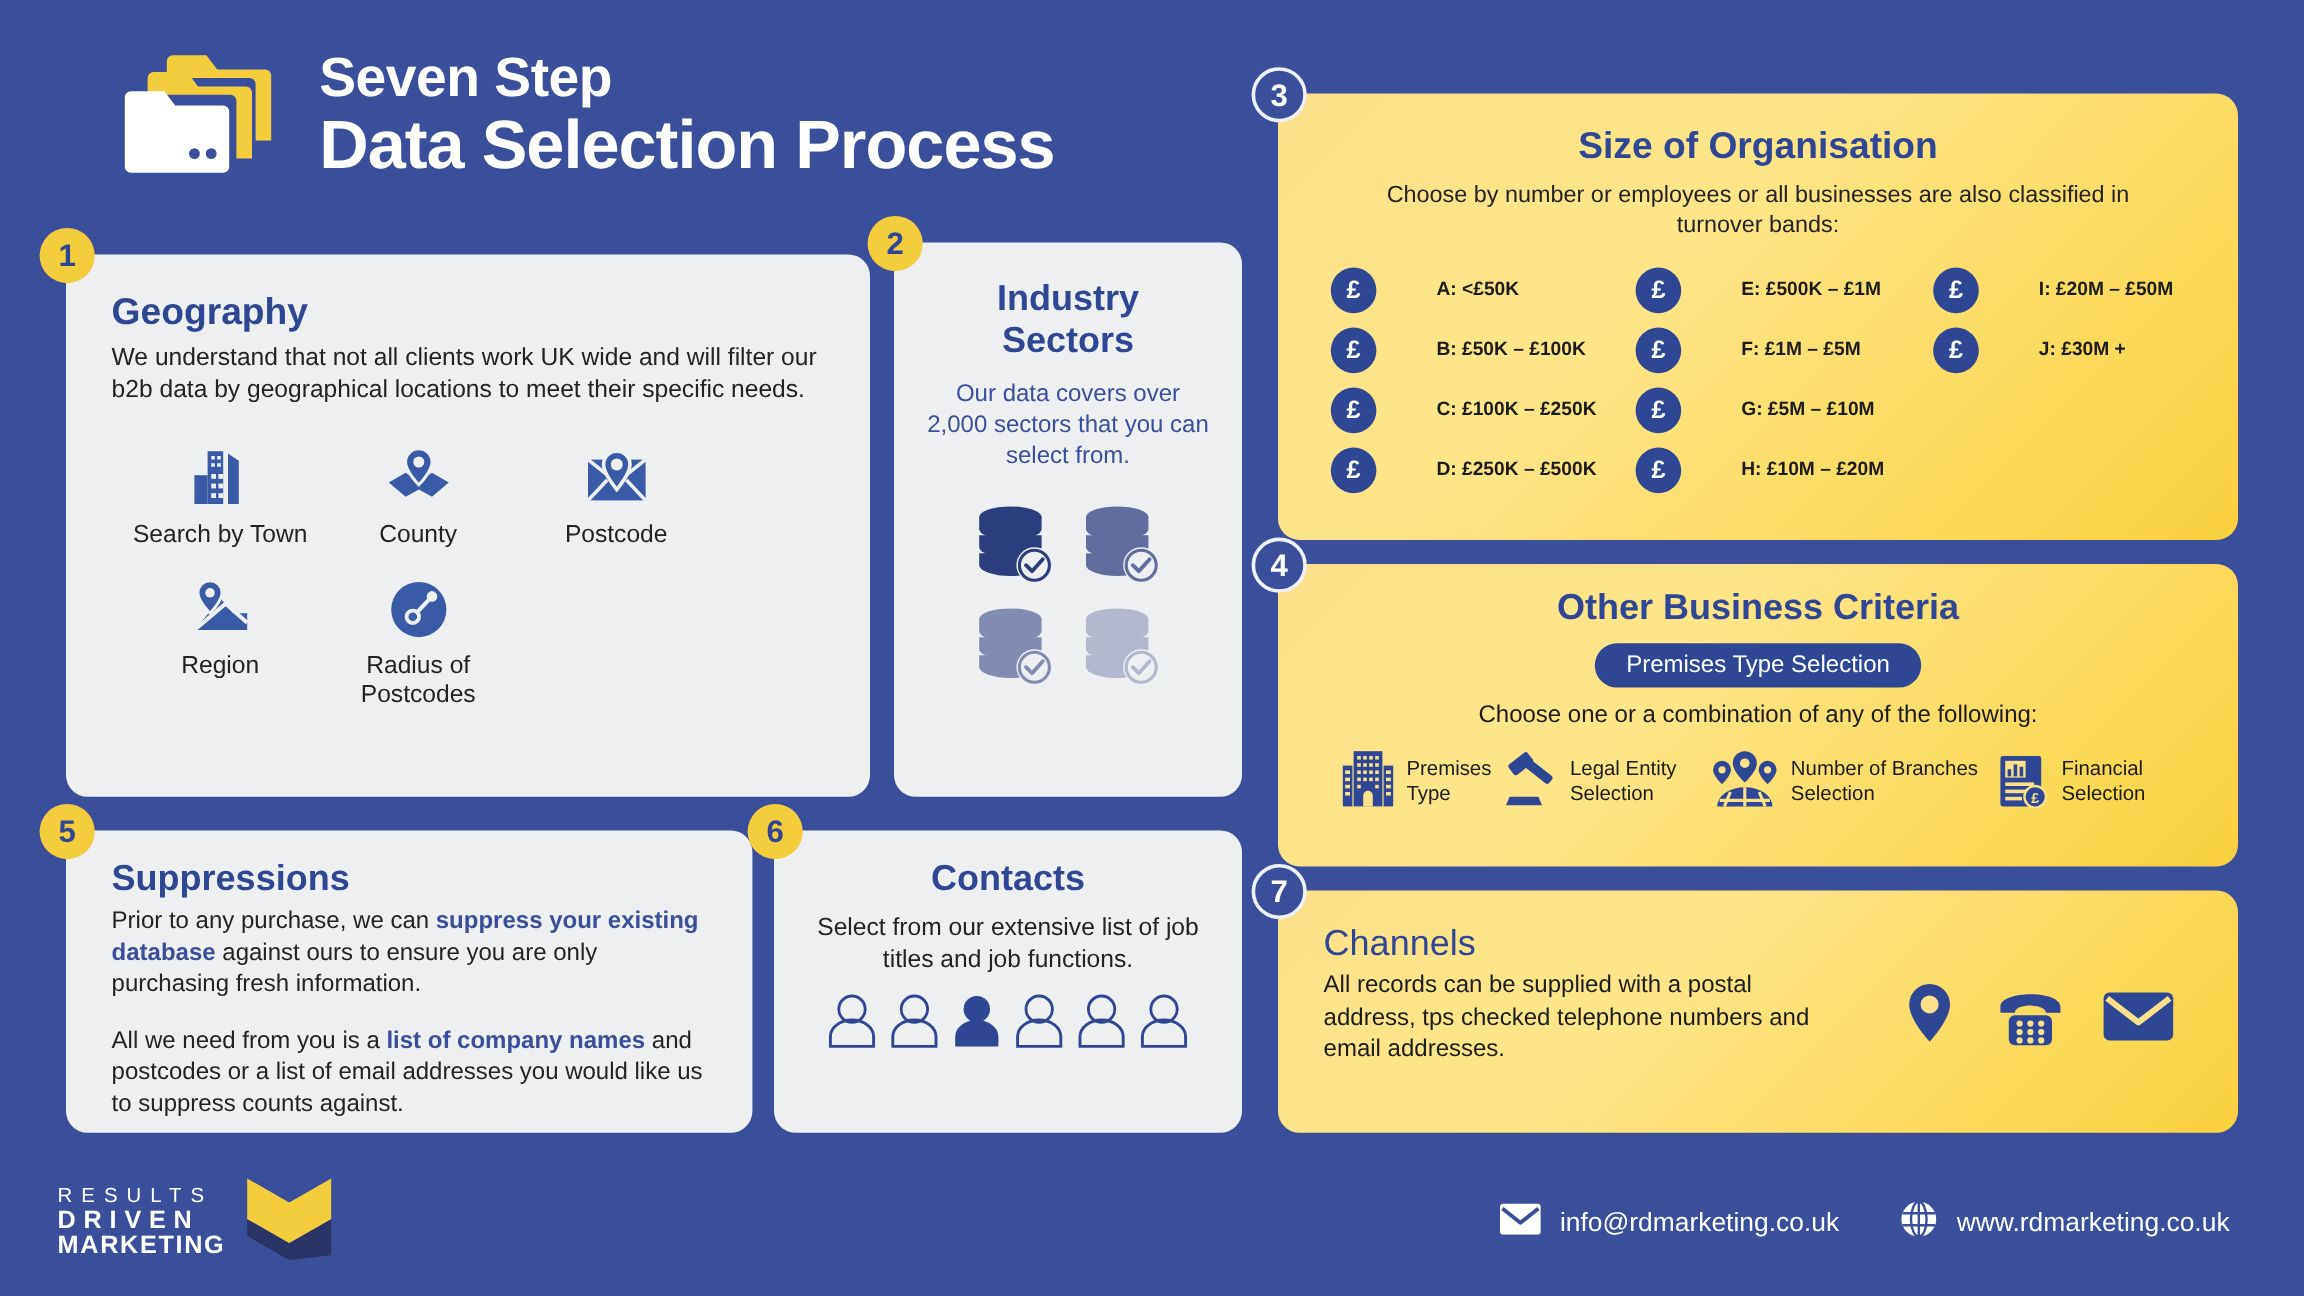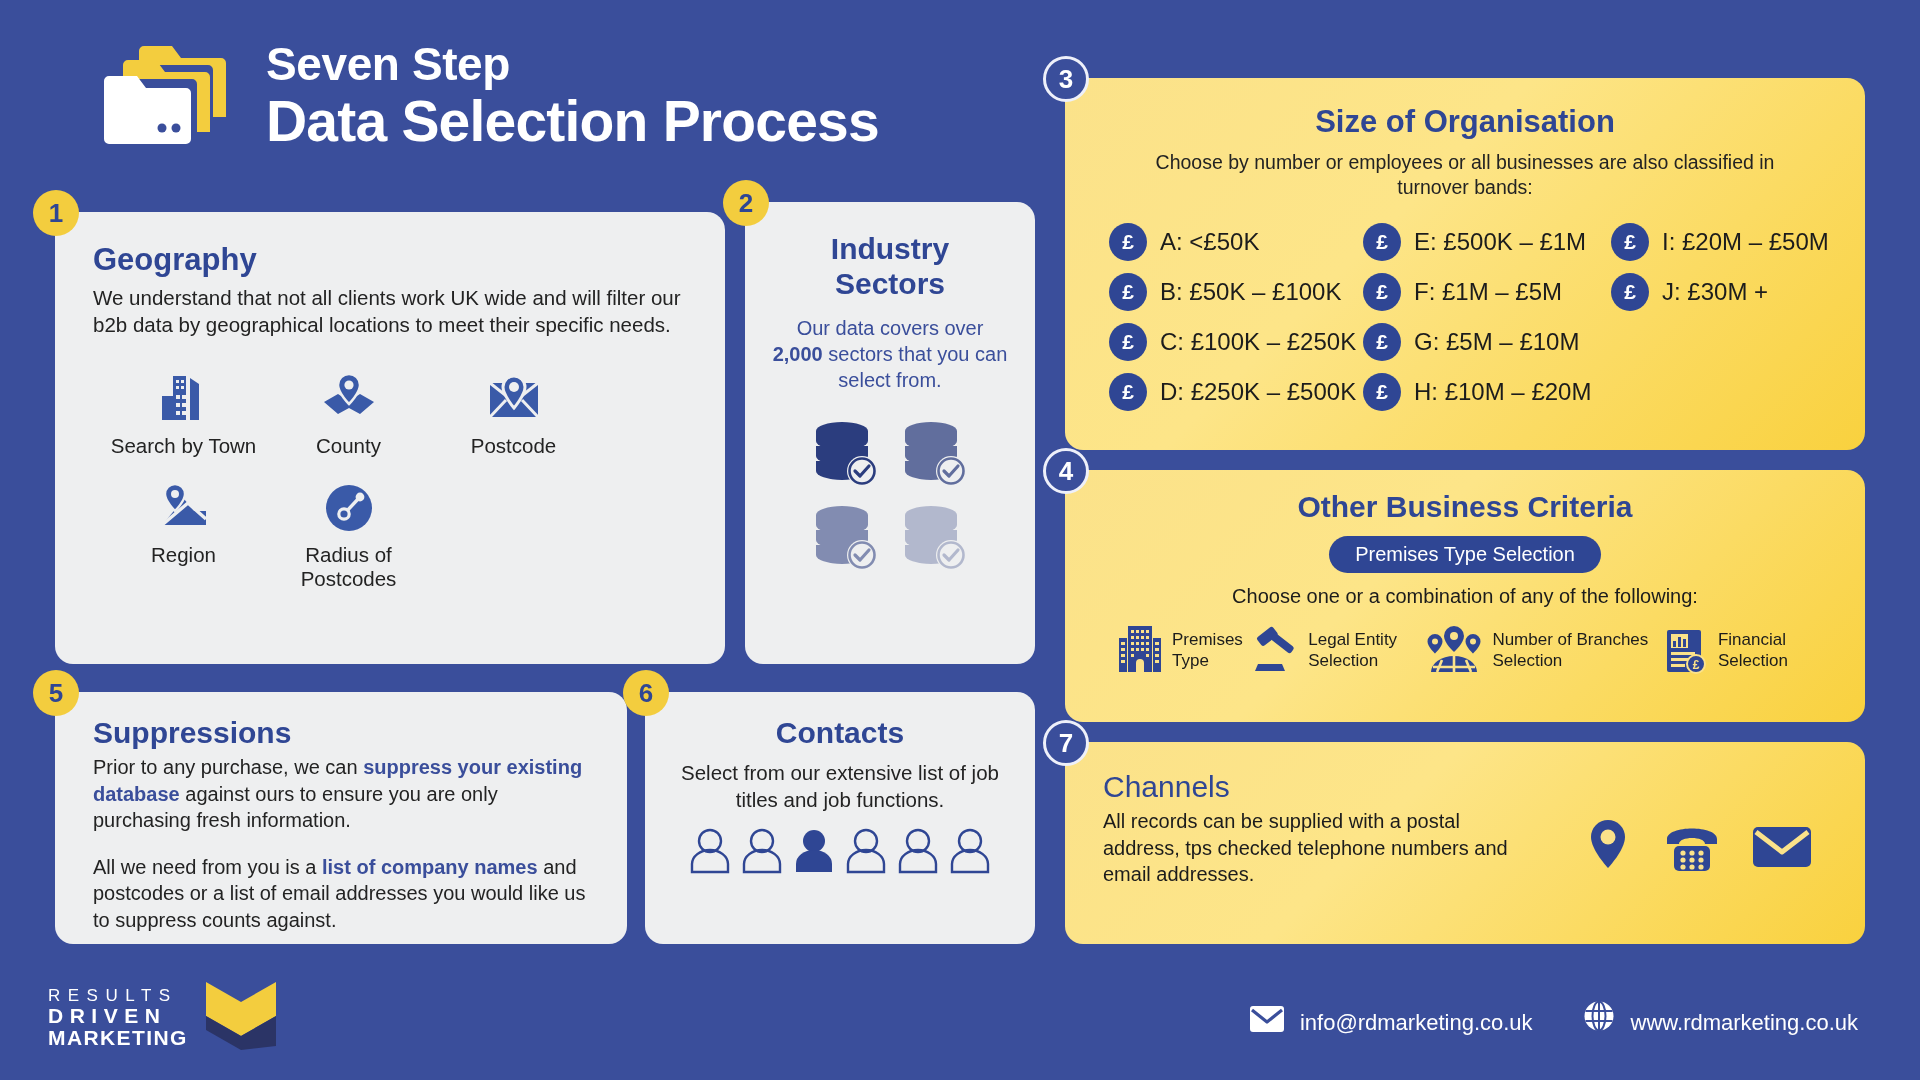--- a/index.html
+++ b/index.html
@@ -38,21 +38,21 @@
   .c1-body{ color:#232323; font-size:20.5px; line-height:1.32; margin-left:38px; width:600px; }
   .geo-grid{ margin:28px 0 0 46px; display:flex; flex-wrap:wrap; width:560px; }
   .geo-item{ width:165px; text-align:center; margin-bottom:16px; }
   .geo-ico{ height:58px; display:flex; align-items:flex-end; justify-content:center; }
   .geo-lbl{ color:#232323; font-size:20.5px; line-height:1.2; margin-top:10px; }
 
   
   #card2{ left:745px; top:202px; width:290px; height:462px; }
   .c2-title{ color:#2f4694; font-size:30px; font-weight:bold; text-align:center; margin-top:30px; line-height:1.15; }
   .c2-body{ color:#3a4e9b; font-size:20px; text-align:center; margin-top:14px; line-height:1.3; padding:0 26px; }
-  .c2-body b{ font-weight:bold; }
+  .c2-body b{ font-weight:normal; }
   .db-grid{ margin-top:24px; display:grid; grid-template-columns:repeat(2,1fr); justify-items:center; gap:6px 0; padding:0 56px; }
 
   
   #card5{ left:55px; top:692px; width:572px; height:252px; }
   .c5-title{ color:#2f4694; font-size:30px; font-weight:bold; margin:24px 0 4px 38px; }
   .c5-p{ color:#232323; font-size:20px; line-height:1.33; margin:0 0 0 38px; width:500px; }
   .c5-p.second{ margin-top:20px; }
   .c5-p b{ color:#3a4e9b; font-weight:bold; }
 
   
@@ -61,21 +61,21 @@
   .c6-body{ color:#232323; font-size:20.5px; text-align:center; margin-top:10px; line-height:1.3; padding:0 24px; }
   .people{ display:flex; justify-content:center; gap:10px; margin-top:14px; }
 
   
   #card3{ left:1065px; top:78px; width:800px; height:372px; }
   .c3-title{ color:#2f4694; font-size:31px; font-weight:bold; text-align:center; margin-top:26px; }
   .c3-sub{ color:#232323; font-size:19.5px; text-align:center; margin-top:10px; line-height:1.3; padding:0 60px; }
   .bands{ margin-top:22px; display:grid; grid-template-columns:254px 248px 240px; padding-left:44px; row-gap:12px; }
   .band{ display:flex; align-items:center; gap:13px; }
   .pound{ width:38px; height:38px; border-radius:50%; background:#2f4694; color:#fff; font-size:21px; font-weight:bold; display:flex; align-items:center; justify-content:center; flex:0 0 auto; }
-  .band-lbl{ color:#1c1c1c; font-size:24px; font-weight:normal; white-space:nowrap; }
+  .band-lbl{ color:#1c1c1c; font-size:16px; font-weight:bold; white-space:nowrap;margin-left:37px; }
 
   
   #card4{ left:1065px; top:470px; width:800px; height:252px; }
   .c4-title{ color:#2f4694; font-size:30px; font-weight:bold; text-align:center; margin-top:20px; }
   .pill{ display:block; margin:12px auto 0; background:#2f4694; color:#fff; font-size:20px;
          padding:7px 26px; border-radius:22px; width:fit-content; }
   .c4-sub{ color:#1c1c1c; font-size:20px; text-align:center; margin-top:12px; }
   .crit-row{ display:flex; justify-content:space-between; padding:16px 46px 0 52px; }
   .crit{ display:flex; align-items:center; gap:9px; }
   .crit-lbl{ color:#1c1c1c; font-size:17px; line-height:1.22; }
@@ -86,21 +86,21 @@
   .c7-body{ color:#1c1c1c; font-size:20px; line-height:1.33; margin-left:38px; width:430px; }
   .c7-icons{ position:absolute; right:52px; top:76px; display:flex; gap:28px; align-items:center; }
 
   
   .footer-logo{ position:absolute; left:48px; top:978px; display:flex; align-items:center; gap:14px;justify-content:space-between; }
   .fl-text{ display:flex; flex-direction:column; color:#fff; line-height:1.04; }
   .fl-1{ font-size:17px; letter-spacing:7.5px; }
   .fl-2{ font-size:21px; font-weight:bold; letter-spacing:6.5px; }
   .fl-3{ font-size:21px; font-weight:bold; letter-spacing:1.4px; }
 
-  .footer-contact{ position:absolute; right:62px; top:1000px; display:flex; align-items:flex-end; gap:16px; }
+  .footer-contact{ position:absolute; right:62px; top:1000px; display:flex; align-items:center; gap:16px; }
   .fc-txt{ color:#fff; font-size:22px; }
   .fc-gap{ width:18px; }
 </style>
 </head>
 <body>
 
 <div class="page">
 
   <div class="header">
     <div class="logo-folders">

